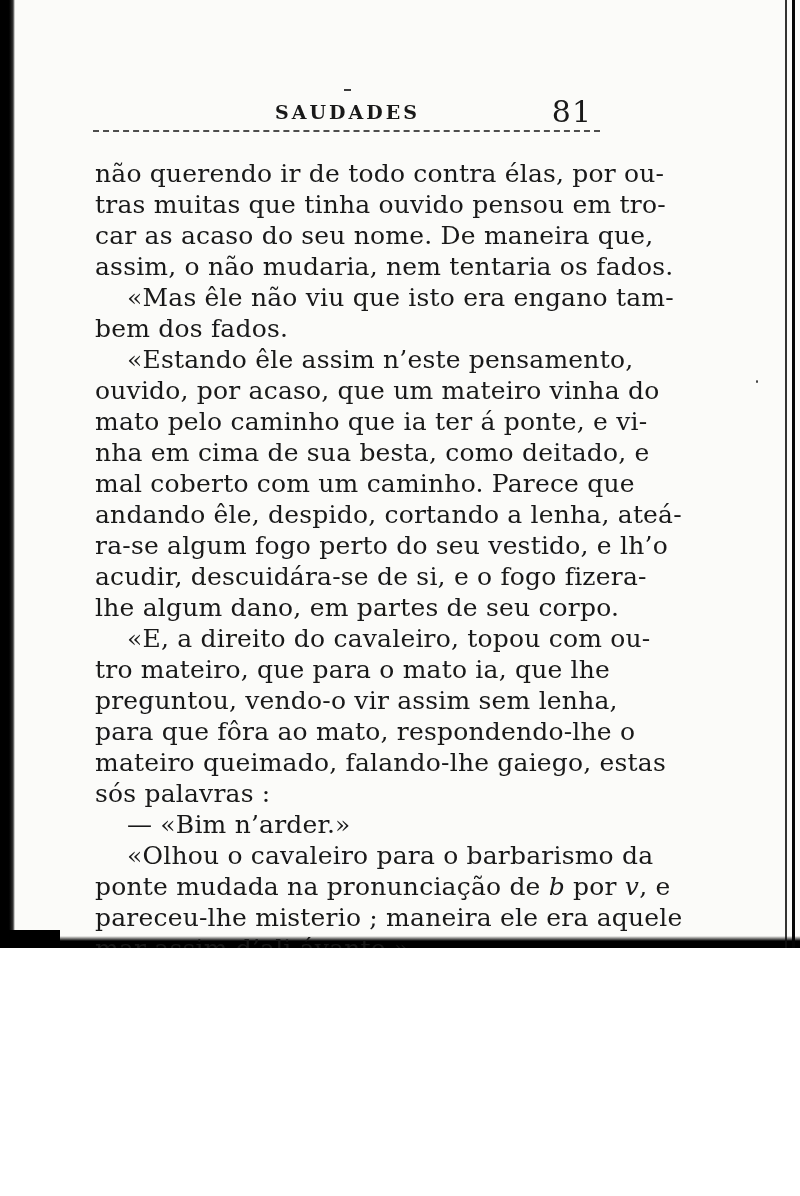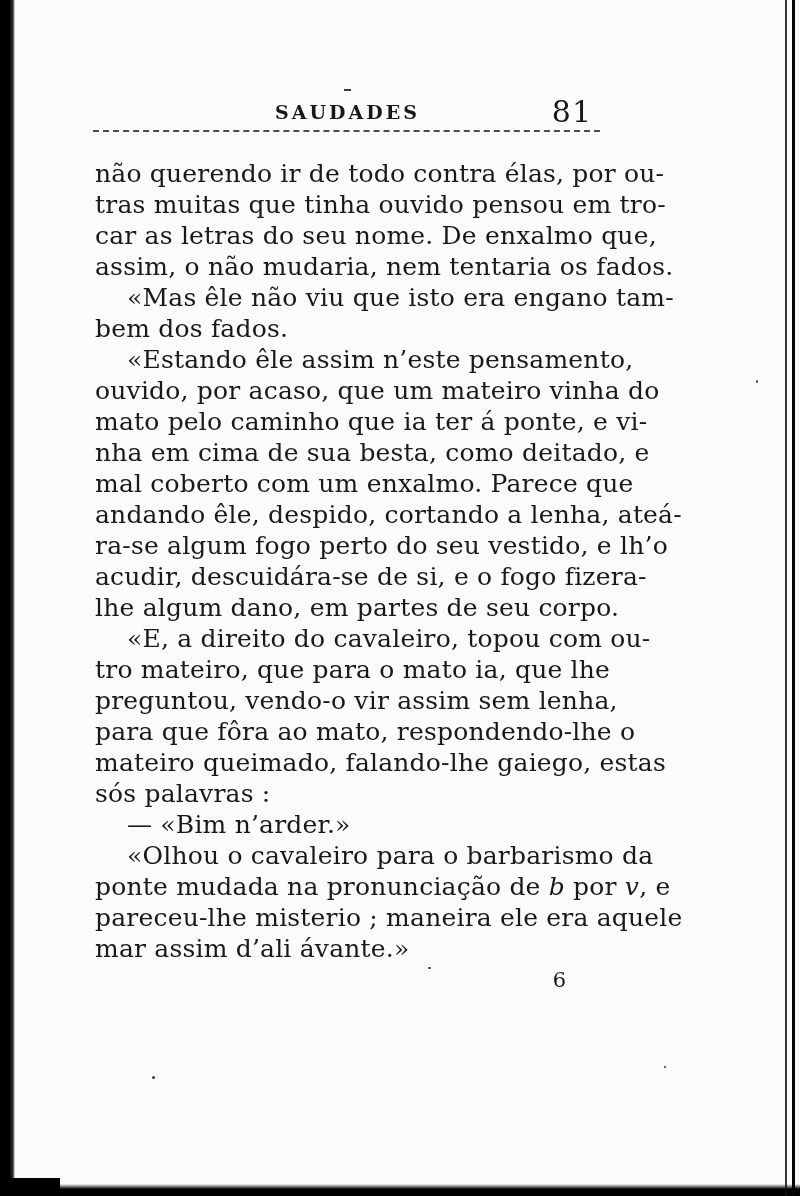--- a/index.html
+++ b/index.html
@@ -1,19 +1,19 @@
 <!DOCTYPE html>
 <html><head>
 <meta charset="utf-8">
 <style>
   html, body { margin: 0; padding: 0; }
   .scan {
     position: relative;
     width: 800px;
-    height: 1196px;
+    height: 948px;
     background: #fbfbf9;
     overflow: hidden;
     font-family: "DejaVu Serif", "Liberation Serif", serif;
     color: #191919;
   }
   
   .gutter {
     position: absolute; left: 0; top: 0; bottom: 0; width: 15px;
     background: linear-gradient(to right, #000 0, #000 9px, #151515 11px, rgba(20,20,20,.85) 13px, rgba(40,40,40,0) 15px);
   }
@@ -95,29 +95,29 @@
 
   <div class="text-block">
     <div class="header">
       <div class="title">SAUDADES</div>
       <div class="pagenum">81</div>
       <div class="rule"></div>
     </div>
     <div class="lines">
         <div class="line">não querendo ir de todo contra élas, por ou-</div>
         <div class="line">tras muitas que tinha ouvido pensou em tro-</div>
-        <div class="line">car as letras do seu nome. De enxalmo que,</div>
+        <div class="line">car as acaso do seu nome. De maneira que,</div>
         <div class="line last">assim, o não mudaria, nem tentaria os fados.</div>
         <div class="line indent">«Mas êle não viu que isto era engano tam-</div>
         <div class="line last">bem dos fados.</div>
         <div class="line indent">«Estando êle assim n’este pensamento,</div>
         <div class="line">ouvido, por acaso, que um mateiro vinha do</div>
         <div class="line">mato pelo caminho que ia ter á ponte, e vi-</div>
         <div class="line">nha em cima de sua besta, como deitado, e</div>
-        <div class="line">mal coberto com um enxalmo. Parece que</div>
+        <div class="line">mal coberto com um caminho. Parece que</div>
         <div class="line">andando êle, despido, cortando a lenha, ateá-</div>
         <div class="line">ra-se algum fogo perto do seu vestido, e lh’o</div>
         <div class="line">acudir, descuidára-se de si, e o fogo fizera-</div>
         <div class="line last">lhe algum dano, em partes de seu corpo.</div>
         <div class="line indent">«E, a direito do cavaleiro, topou com ou-</div>
         <div class="line">tro mateiro, que para o mato ia, que lhe</div>
         <div class="line">preguntou, vendo-o vir assim sem lenha,</div>
         <div class="line">para que fôra ao mato, respondendo-lhe o</div>
         <div class="line">mateiro queimado, falando-lhe gaiego, estas</div>
         <div class="line last">sós palavras :</div>

